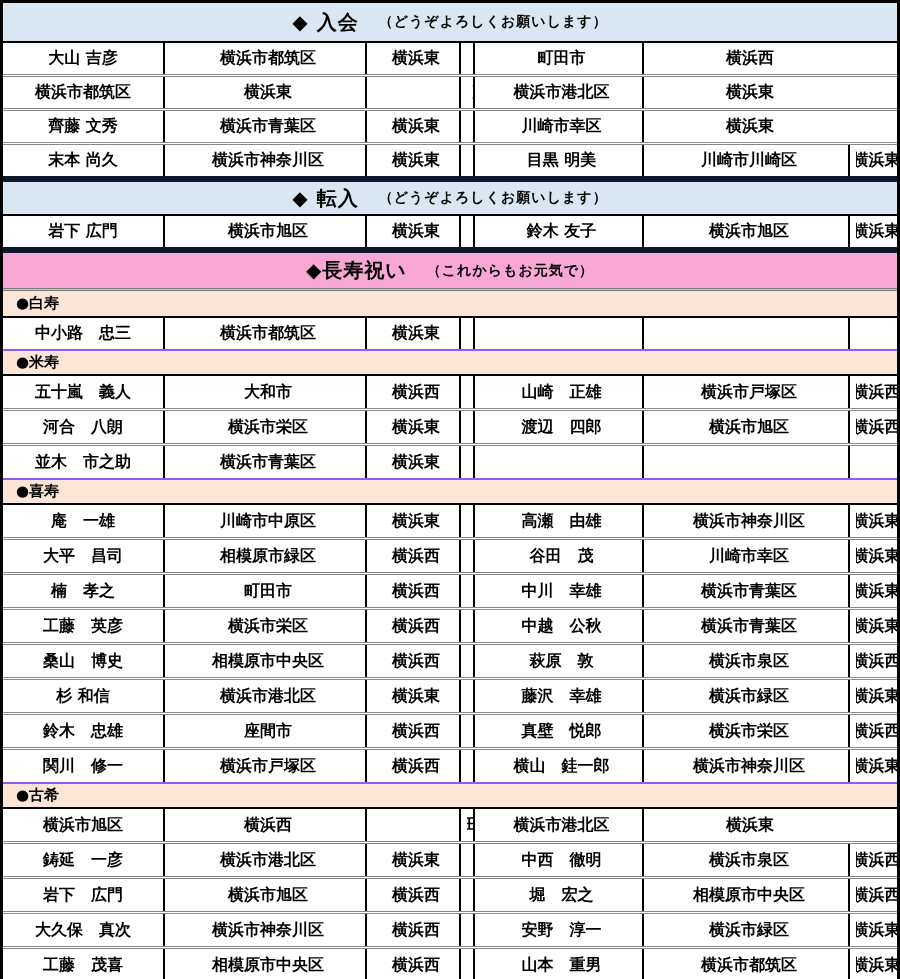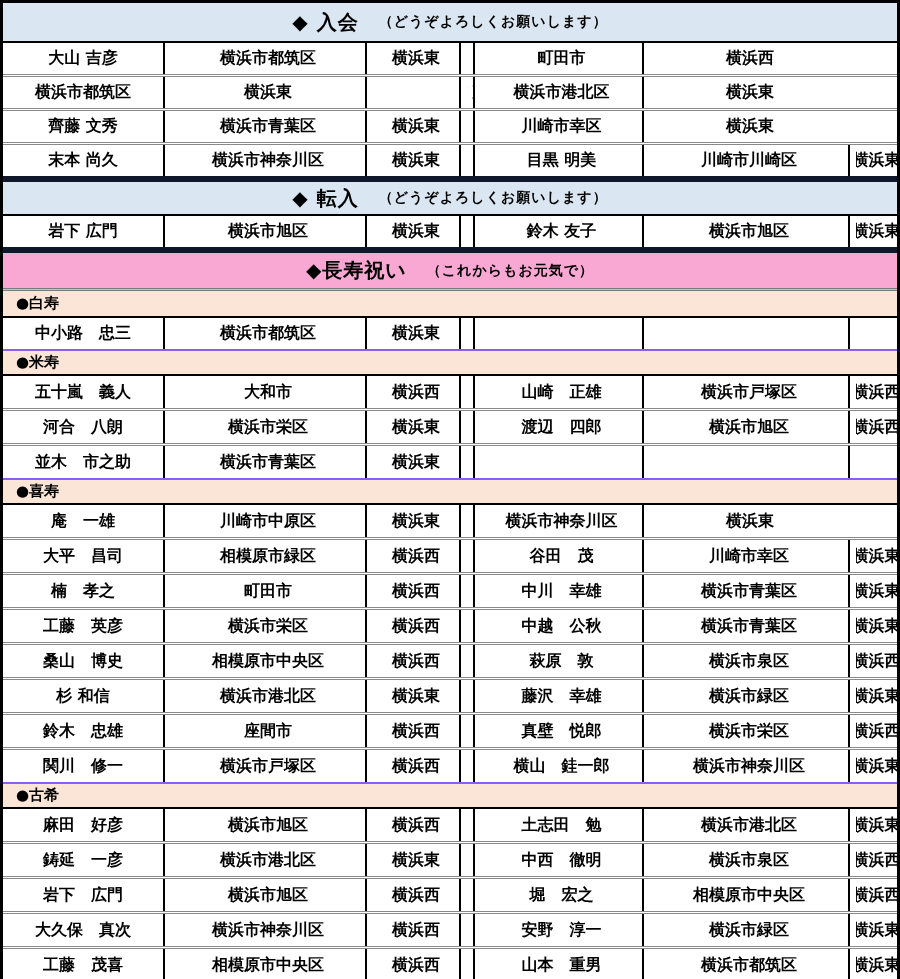--- a/index.html
+++ b/index.html
@@ -175,20 +175,21 @@
     </div>
     <div class="sub-header">
       <div class="label">●喜寿</div>
     </div>
     <div class="rows-block tall">
       <div class="row">
         <div class="cell c-name">庵　一雄</div>
         <div class="cell c-city">川崎市中原区</div>
         <div class="cell c-region">横浜東</div>
         <div class="divider"></div>
+        <div class="cell c-name">高瀬　由雄</div>
         <div class="cell c-city">横浜市神奈川区</div>
         <div class="cell c-region last">横浜東</div>
       </div>
       <div class="row">
         <div class="cell c-name">大平　昌司</div>
         <div class="cell c-city">相模原市緑区</div>
         <div class="cell c-region">横浜西</div>
         <div class="divider"></div>
         <div class="cell c-name">谷田　茂</div>
         <div class="cell c-city">川崎市幸区</div>
@@ -247,21 +248,20 @@
         <div class="cell c-name">横山　銈一郎</div>
         <div class="cell c-city">横浜市神奈川区</div>
         <div class="cell c-region last">横浜東</div>
       </div>
     </div>
     <div class="sub-header">
       <div class="label">●古希</div>
     </div>
     <div class="rows-block tall">
       <div class="row">
-        <div class="cell c-name">麻田　好彦</div>
         <div class="cell c-city">横浜市旭区</div>
         <div class="cell c-region">横浜西</div>
         <div class="divider"></div>
         <div class="cell c-name">土志田　勉</div>
         <div class="cell c-city">横浜市港北区</div>
         <div class="cell c-region last">横浜東</div>
       </div>
       <div class="row">
         <div class="cell c-name">鋳延　一彦</div>
         <div class="cell c-city">横浜市港北区</div>

